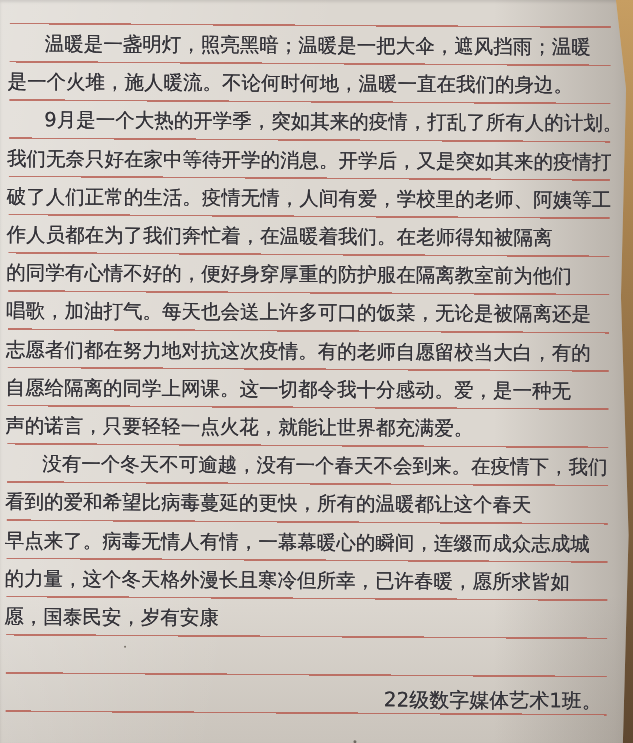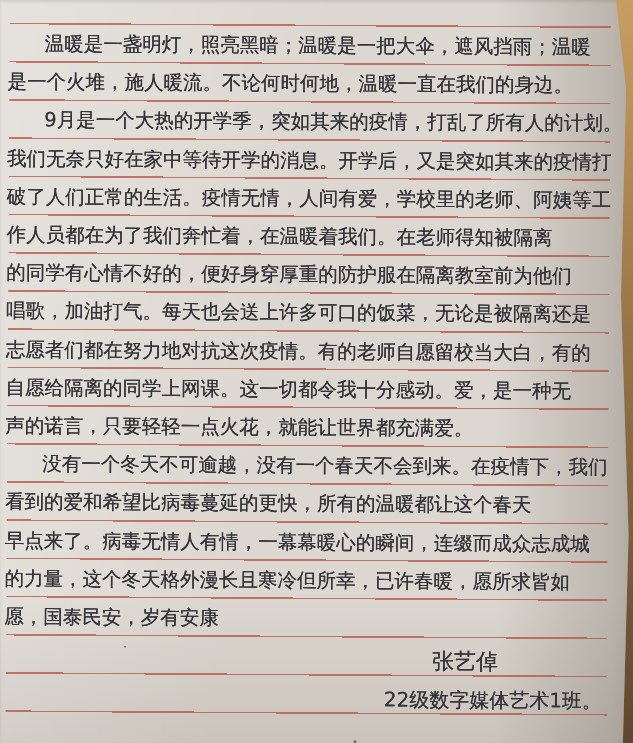--- a/index.html
+++ b/index.html
@@ -79,20 +79,19 @@
       <div class="hand l8">唱歌，加油打气。每天也会送上许多可口的饭菜，无论是被隔离还是</div>
       <div class="hand l9">志愿者们都在努力地对抗这次疫情。有的老师自愿留校当大白，有的</div>
       <div class="hand l10">自愿给隔离的同学上网课。这一切都令我十分感动。爱，是一种无</div>
       <div class="hand l11">声的诺言，只要轻轻一点火花，就能让世界都充满爱。</div>
       <div class="hand indent l12">没有一个冬天不可逾越，没有一个春天不会到来。在疫情下，我们</div>
       <div class="hand l13">看到的爱和希望比病毒蔓延的更快，所有的温暖都让这个春天</div>
       <div class="hand l14">早点来了。病毒无情人有情，一幕幕暖心的瞬间，连缀而成众志成城</div>
       <div class="hand l15">的力量，这个冬天格外漫长且寒冷但所幸，已许春暖，愿所求皆如</div>
       <div class="hand l16">愿，国泰民安，岁有安康</div>
 
-      <div class="signature">张艺倬</div>
       <div class="class-line">22级数字媒体艺术1班。</div>
 
       <div class="speck speck-1"></div>
       <div class="speck speck-2"></div>
     </div>
   </div>
 </div>
 
 </body></html>

